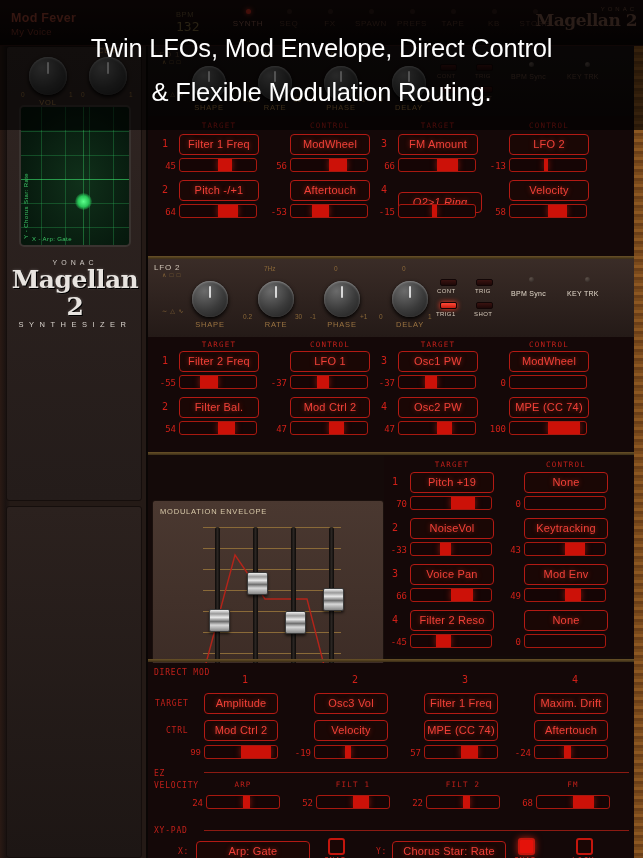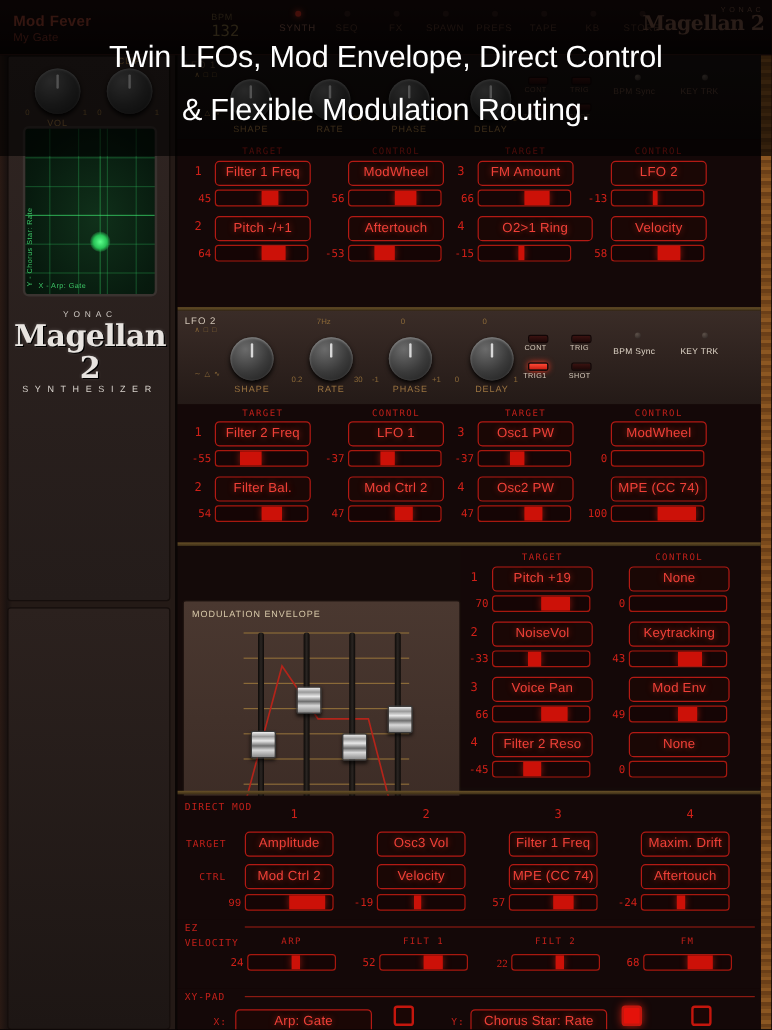--- a/index.html
+++ b/index.html
@@ -320,21 +320,21 @@
         <div class="btn-red" style="left: 361px; top: 18px; width: 80px;">LFO 2</div>
         <div class="sld-val" style="left: 226px; top: 45px; width: 21px;">66</div>
         <div class="sld-wrap" style="left: 250px; top: 42px; width: 78px;">
           <div class="sld-fill" style="left: 50%; width: 27.72%;"></div>
         </div>
         <div class="sld-val" style="left: 337px; top: 45px; width: 21px;">-13</div>
         <div class="sld-wrap" style="left: 361px; top: 42px; width: 78px;">
           <div class="sld-fill" style="left: 44.54%; width: 5.46%;"></div>
         </div>
         <div class="slotnum" style="left: 233px; top: 68px;">4</div>
-        <div class="btn-red" style="left: 250px; top: 64px; width: 96px;">O2&gt;1 Ring</div>
+        <div class="btn-red" style="left: 250px; top: 76px; width: 84px; font-style: italic;">O2&gt;1 Ring</div>
         <div class="btn-red" style="left: 361px; top: 64px; width: 80px;">Velocity</div>
         <div class="sld-val" style="left: 226px; top: 91px; width: 21px;">-15</div>
         <div class="sld-wrap" style="left: 250px; top: 88px; width: 78px;">
           <div class="sld-fill" style="left: 43.7%; width: 6.3%;"></div>
         </div>
         <div class="sld-val" style="left: 337px; top: 91px; width: 21px;">58</div>
         <div class="sld-wrap" style="left: 361px; top: 88px; width: 78px;">
           <div class="sld-fill" style="left: 50%; width: 24.36%;"></div>
         </div>
       </div>
@@ -558,21 +558,21 @@
           <div class="sld-val" style="left: 33px; top: 32px; width: 22px;">24</div>
           <div class="sld-wrap" style="left: 58px; top: 29px; width: 74px;">
             <div class="sld-fill" style="left: 50%; width: 10.08%;"></div>
           </div>
           <div class="col-head" style="left: 168px; top: 14px; width: 74px;">FILT 1</div>
           <div class="sld-val" style="left: 143px; top: 32px; width: 22px;">52</div>
           <div class="sld-wrap" style="left: 168px; top: 29px; width: 74px;">
             <div class="sld-fill" style="left: 50%; width: 21.84%;"></div>
           </div>
           <div class="col-head" style="left: 278px; top: 14px; width: 74px;">FILT 2</div>
-          <div class="sld-val" style="left: 253px; top: 32px; width: 22px; font-family: Liberation Serif, serif;">22</div>
+          <div class="sld-val" style="left: 253px; top: 32px; width: 22px;">22</div>
           <div class="sld-wrap" style="left: 278px; top: 29px; width: 74px;">
             <div class="sld-fill" style="left: 50%; width: 9.24%;"></div>
           </div>
           <div class="col-head" style="left: 388px; top: 14px; width: 74px;">FM</div>
           <div class="sld-val" style="left: 363px; top: 32px; width: 22px;">68</div>
           <div class="sld-wrap" style="left: 388px; top: 29px; width: 74px;">
             <div class="sld-fill" style="left: 50%; width: 28.56%;"></div>
           </div>
         </div>
     </div>
@@ -590,21 +590,21 @@
       <div class="btn-red" style="left:244px;top:17px;width:114px;">Chorus Star: Rate</div>
       <div class="chk on" style="left:370px;top:14px;"></div>
       <div class="smalllbl" style="left:366px;top:33px;">SNAP</div>
       <div class="chk" style="left:428px;top:14px;"></div>
       <div class="smalllbl" style="left:424px;top:33px;">LOCK</div>
     </div>
   </div>
 
   <div class="topbar">
     <div class="preset-name">Mod Fever</div>
-    <div class="preset-bank">My Gate</div>
+    <div class="preset-bank">My Voice</div>
     <div class="bpm-label">BPM</div>
     <div class="bpm-value">132</div>
     <div class="navtabs" id="navtabs">
         <div class="navtab active" style="left: 0px;"><span class="dot"></span><span class="lbl">SYNTH</span></div>
         <div class="navtab" style="left: 41px;"><span class="dot"></span><span class="lbl">SEQ</span></div>
         <div class="navtab" style="left: 82px;"><span class="dot"></span><span class="lbl">FX</span></div>
         <div class="navtab" style="left: 123px;"><span class="dot"></span><span class="lbl">SPAWN</span></div>
         <div class="navtab" style="left: 164px;"><span class="dot"></span><span class="lbl">PREFS</span></div>
         <div class="navtab" style="left: 205px;"><span class="dot"></span><span class="lbl">TAPE</span></div>
         <div class="navtab" style="left: 246px;"><span class="dot"></span><span class="lbl">KB</span></div>

